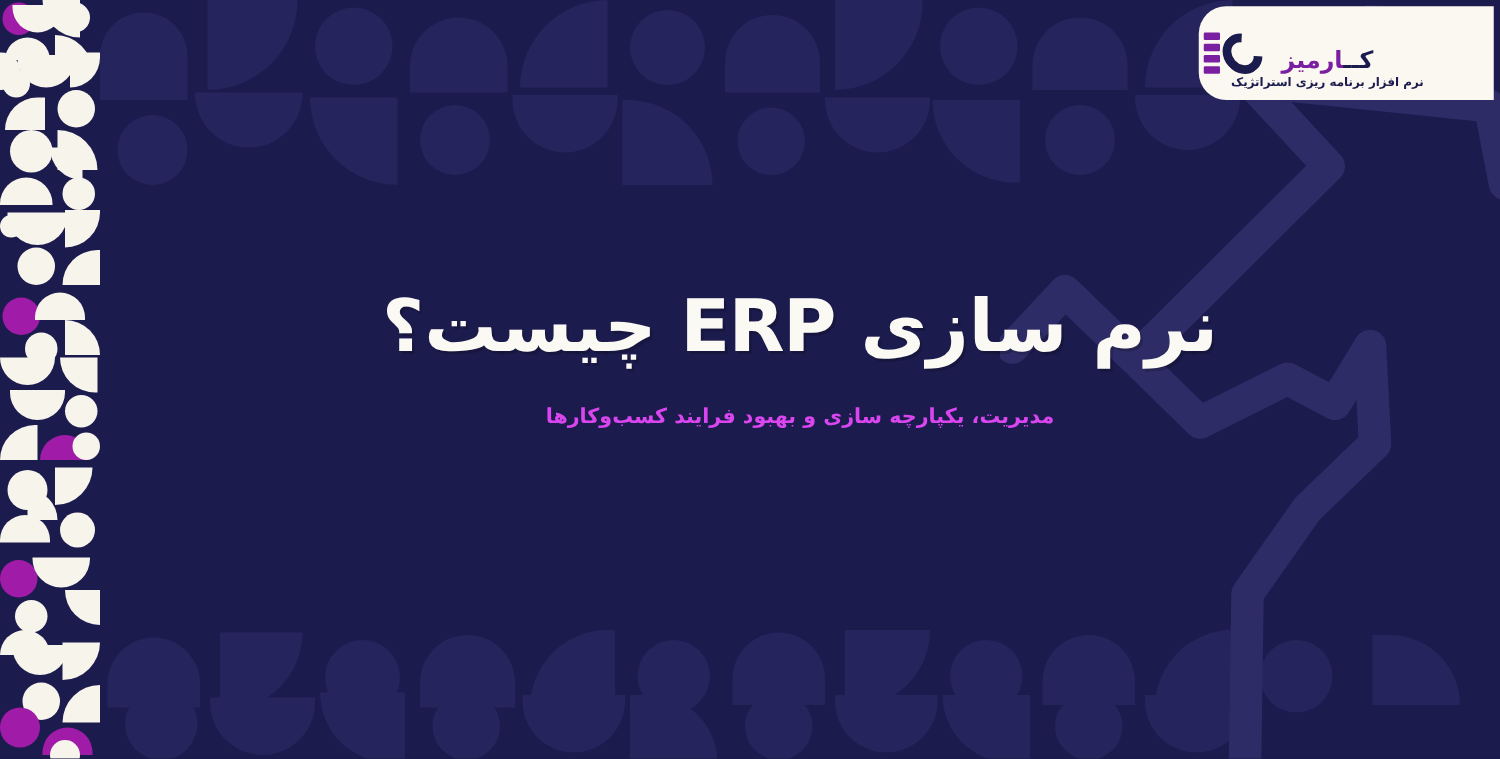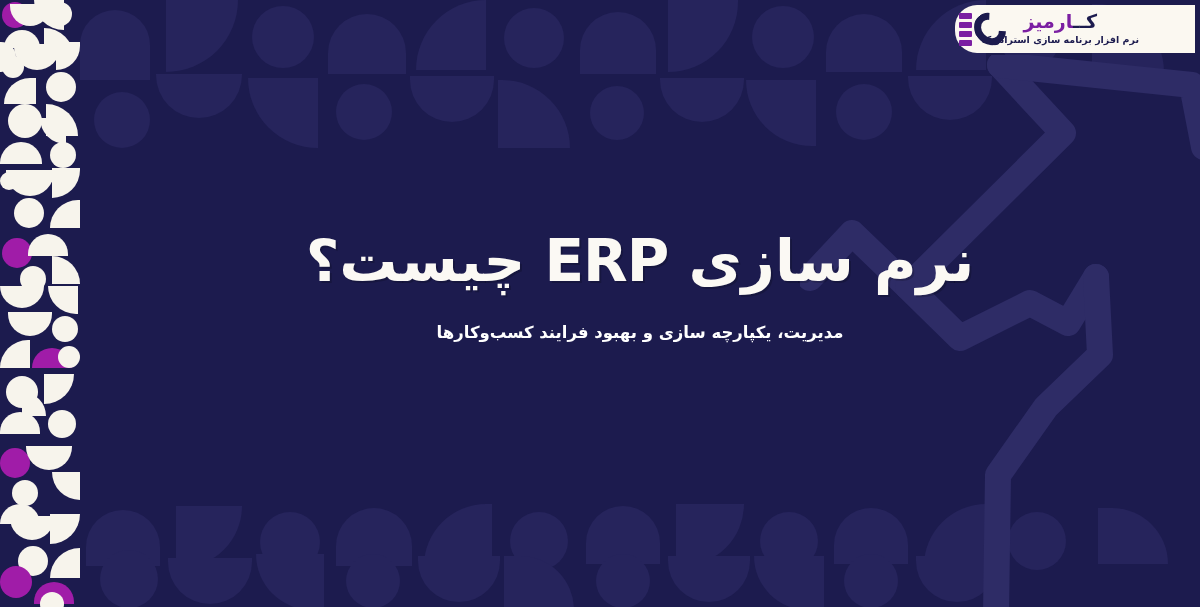--- a/index.html
+++ b/index.html
@@ -84,20 +84,21 @@
     min-width:170px;
   }
   .logo-word {
     font-size:19px;
     font-weight:bold;
     color:#1c1b4e;
     letter-spacing:0px;
     line-height:1.15;
     direction:rtl;
     white-space:nowrap;
+    margin-top:27px;
   }
   .logo-word .accent { color:#7b1fa2; }
   .logo-tag {
     font-size:9.5px;
     font-weight:bold;
     color:#1c1b4e;
     line-height:1.3;
     direction:rtl;
     white-space:nowrap;
     margin-top:1px;
@@ -143,21 +144,21 @@
     color:#fbf9f4;
     line-height:1.25;
     letter-spacing:-1px;
     text-shadow:2px 2px 0 rgba(0,0,0,0.18);
     white-space:nowrap;
   }
   .subhead {
     margin-top:22px;
     font-size:16.5px;
     font-weight:bold;
-    color:#ffffff;
+    color:#d946ef;
     line-height:1.6;
     white-space:nowrap;
   }
 </style>
 </head>
 <body>
 
 <div id="banner">
 
   <div class="texture top">
@@ -295,21 +296,21 @@
     <div class="m-tile m-circle" style="left:18px; top:546px; width:30px; height:30px; background:#f7f4ec;"></div>
     <div class="m-tile m-qTL" style="left:50px; top:548px; width:30px; height:30px; background:#f7f4ec;"></div>
     <div class="m-tile m-circle" style="left:0px;  top:566px; width:32px; height:32px; background:#a01ca8;"></div>
     <div class="m-tile m-halfT" style="left:34px; top:582px; width:40px; height:22px; background:#a01ca8;"></div>
     <div class="m-tile m-circle" style="left:40px; top:592px; width:24px; height:24px; background:#f7f4ec;"></div>
   </div>
 
   <div class="logo-badge">
     <div class="logo-plate">
       <div class="logo-word"><span>کــ</span><span class="accent">ارمیز</span></div>
-      <div class="logo-tag">نرم افزار برنامه سازی استراتژیک</div>
+      <div class="logo-tag">نرم افزار برنامه ریزی استراتژیک</div>
 
       <div class="logo-mark">
         <div class="logo-c"></div>
         <div class="logo-bars">
           <div class="logo-bar"></div>
           <div class="logo-bar"></div>
           <div class="logo-bar"></div>
           <div class="logo-bar"></div>
         </div>
       </div>

